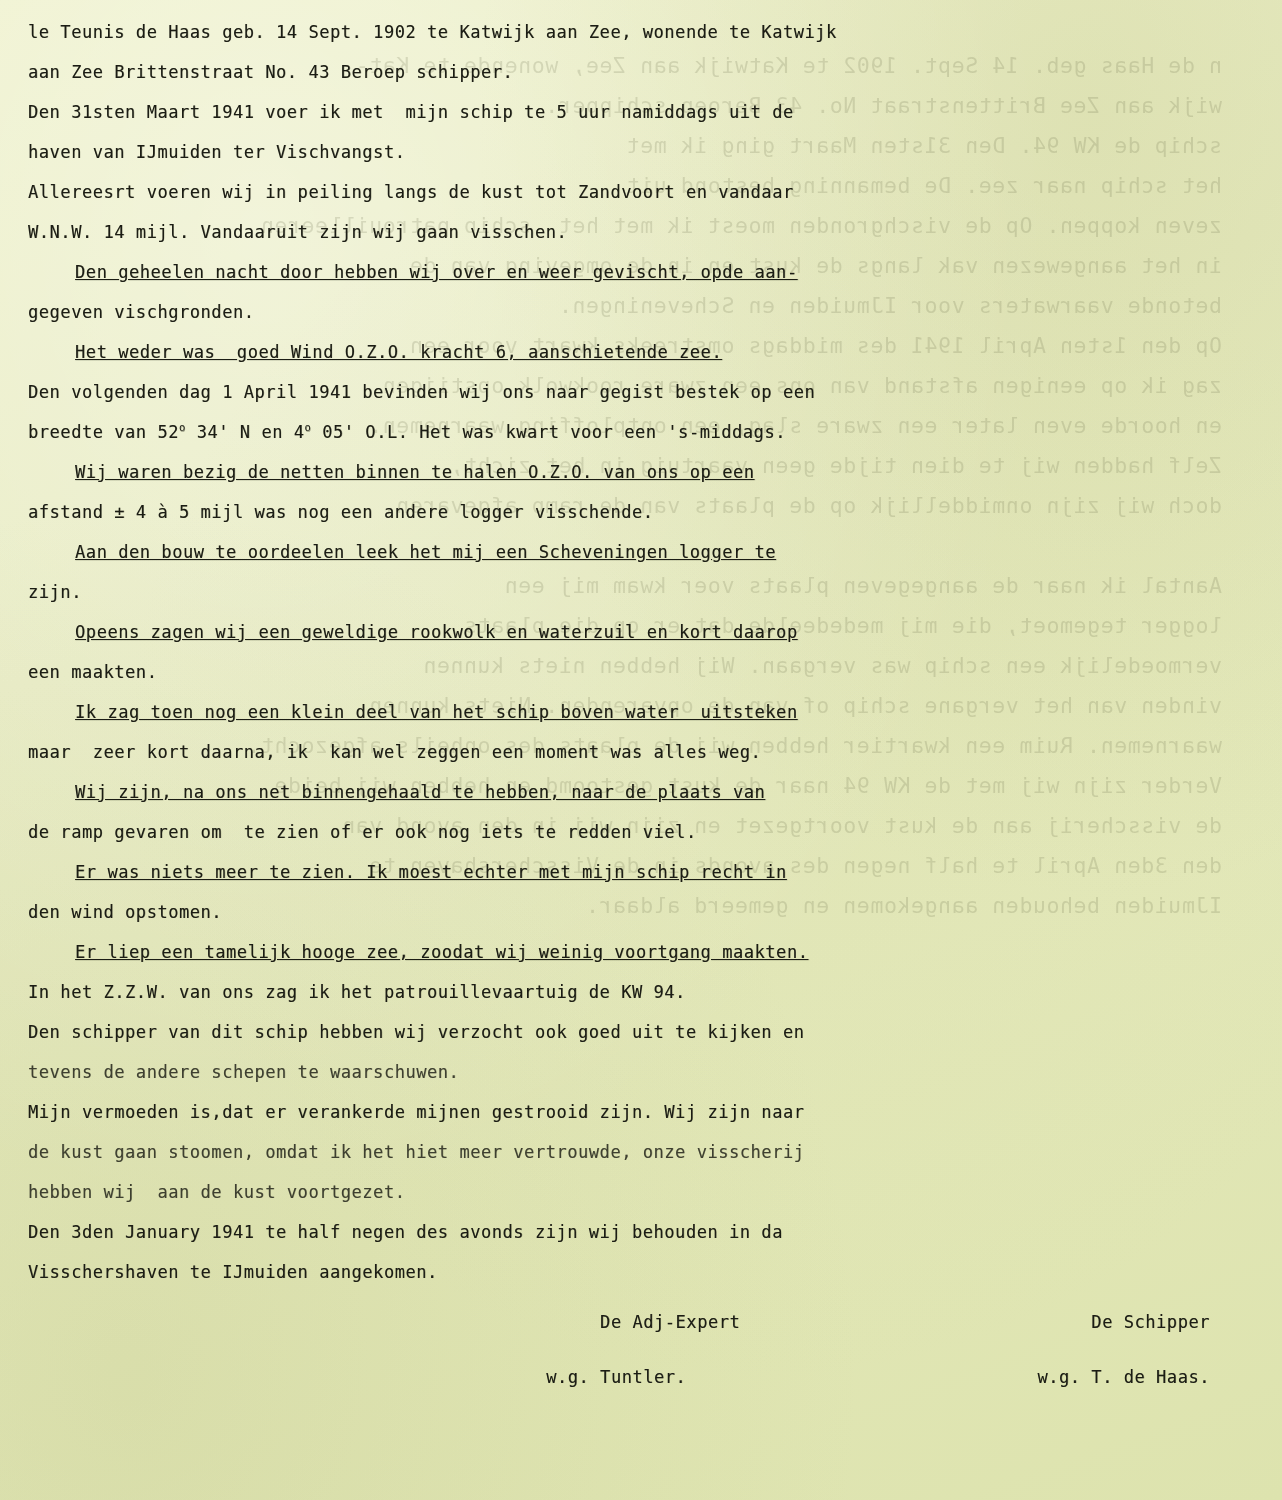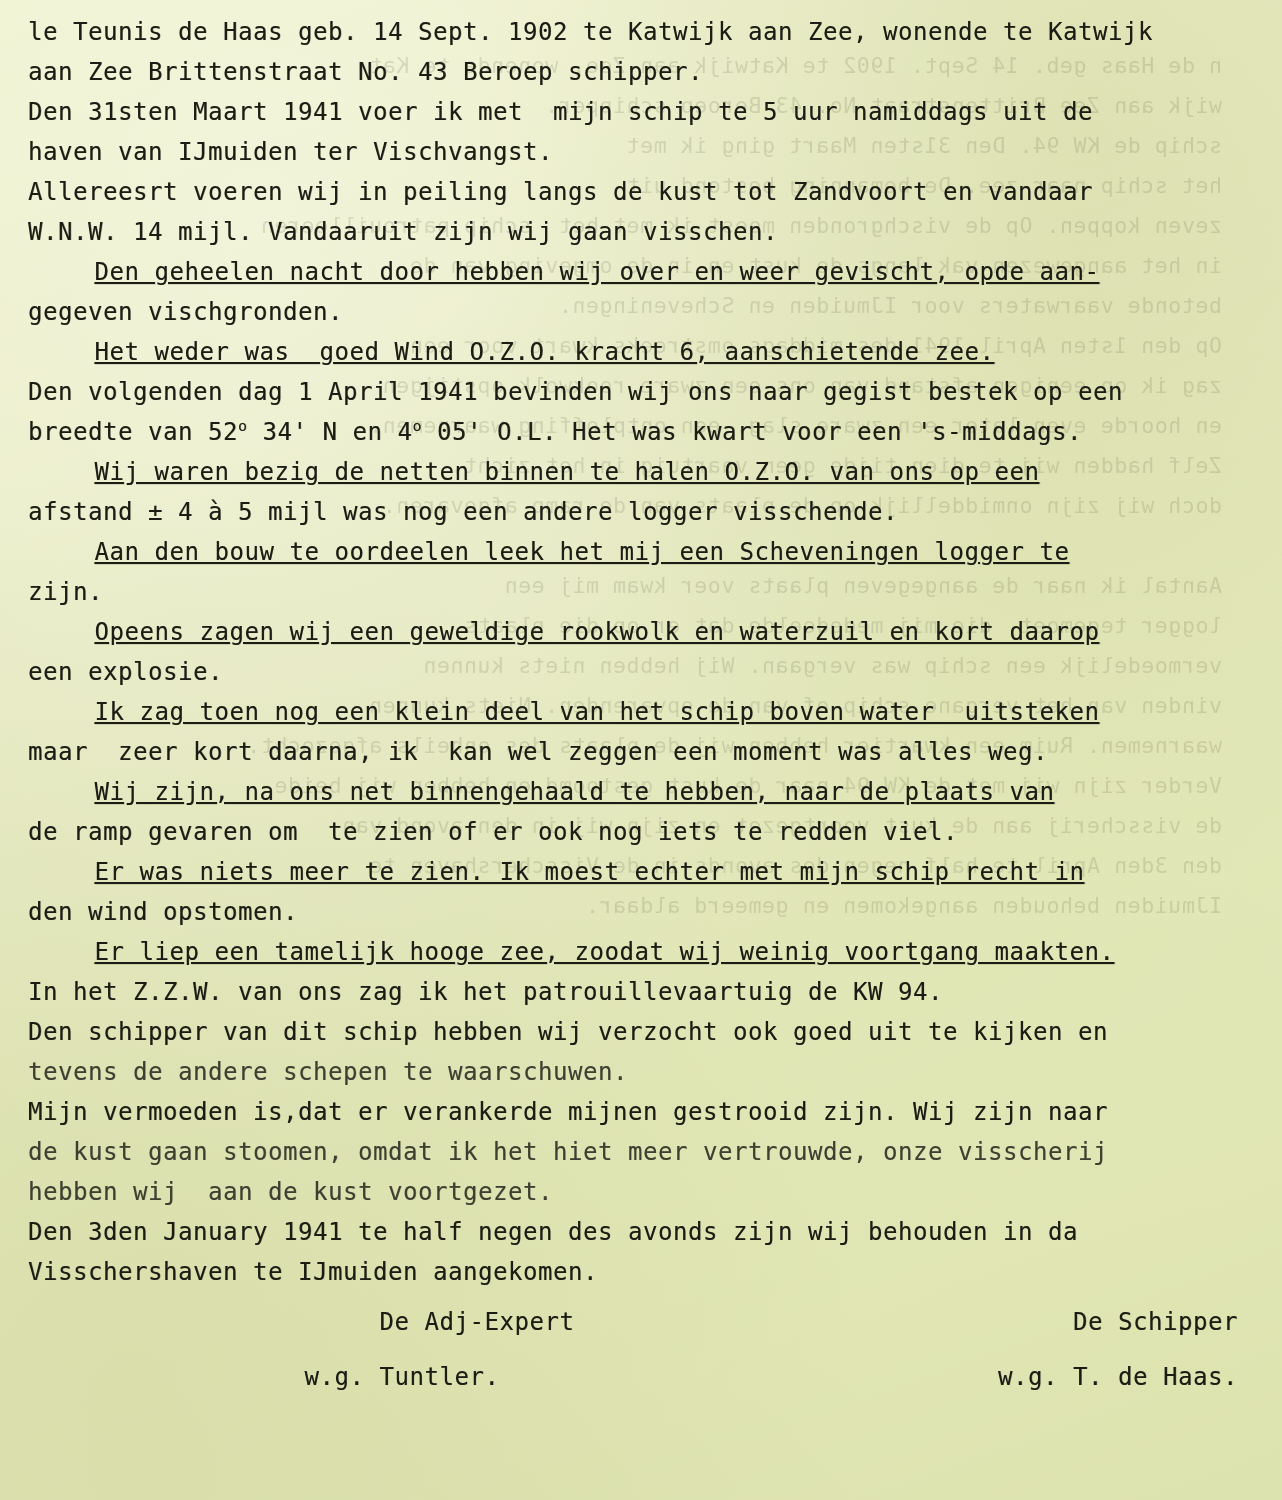--- a/index.html
+++ b/index.html
@@ -47,24 +47,24 @@
     line-height: 40px;
     letter-spacing: 0.6px;
     padding: 46px 60px 0 60px;
     box-sizing: border-box;
     filter: blur(0.6px);
     pointer-events: none;
     white-space: pre-wrap;
   }
   #typed {
     position: relative;
-    padding: 12px 44px 0 28px;
+    padding: 12px 72px 0 28px;
     box-sizing: border-box;
     color: #1b1c14;
-    font-size: 24px;
+    font-size: 17px;
     line-height: 40px;
     letter-spacing: 0.55px;
     text-shadow: 0.4px 0.3px 0.6px rgba(40,42,25,0.45);
   }
   .line {
     white-space: pre;
     min-height: 40px;
   }
   .ind {
     padding-left: 4.6ch;
@@ -134,21 +134,21 @@
     <div class="line">Den volgenden dag 1 April 1941 bevinden wij ons naar gegist bestek op een</div>
     <div class="line"><span>breedte van 52<sup>o</sup> 34' N en 4<sup>o</sup> 05' O.L. Het was kwart voor een 's-middags.</span></div>
 
     <div class="line ind">Wij waren bezig de netten binnen te halen O.Z.O. van ons op een</div>
     <div class="line">afstand ± 4 à 5 mijl was nog een andere logger visschende.</div>
 
     <div class="line ind">Aan den bouw te oordeelen leek het mij een Scheveningen logger te</div>
     <div class="line">zijn.</div>
 
     <div class="line ind">Opeens zagen wij een geweldige rookwolk en waterzuil en kort daarop</div>
-    <div class="line">een explosie.</div>
+    <div class="line">een maakten.</div>
 
     <div class="line ind">Ik zag toen nog een klein deel van het schip boven water  uitsteken</div>
     <div class="line">maar  zeer kort daarna, ik  kan wel zeggen een moment was alles weg.</div>
 
     <div class="line ind">Wij zijn, na ons net binnengehaald te hebben, naar de plaats van</div>
     <div class="line">de ramp gevaren om  te zien of er ook nog iets te redden viel.</div>
 
     <div class="line ind">Er was niets meer te zien. Ik moest echter met mijn schip recht in</div>
     <div class="line">den wind opstomen.</div>
 

